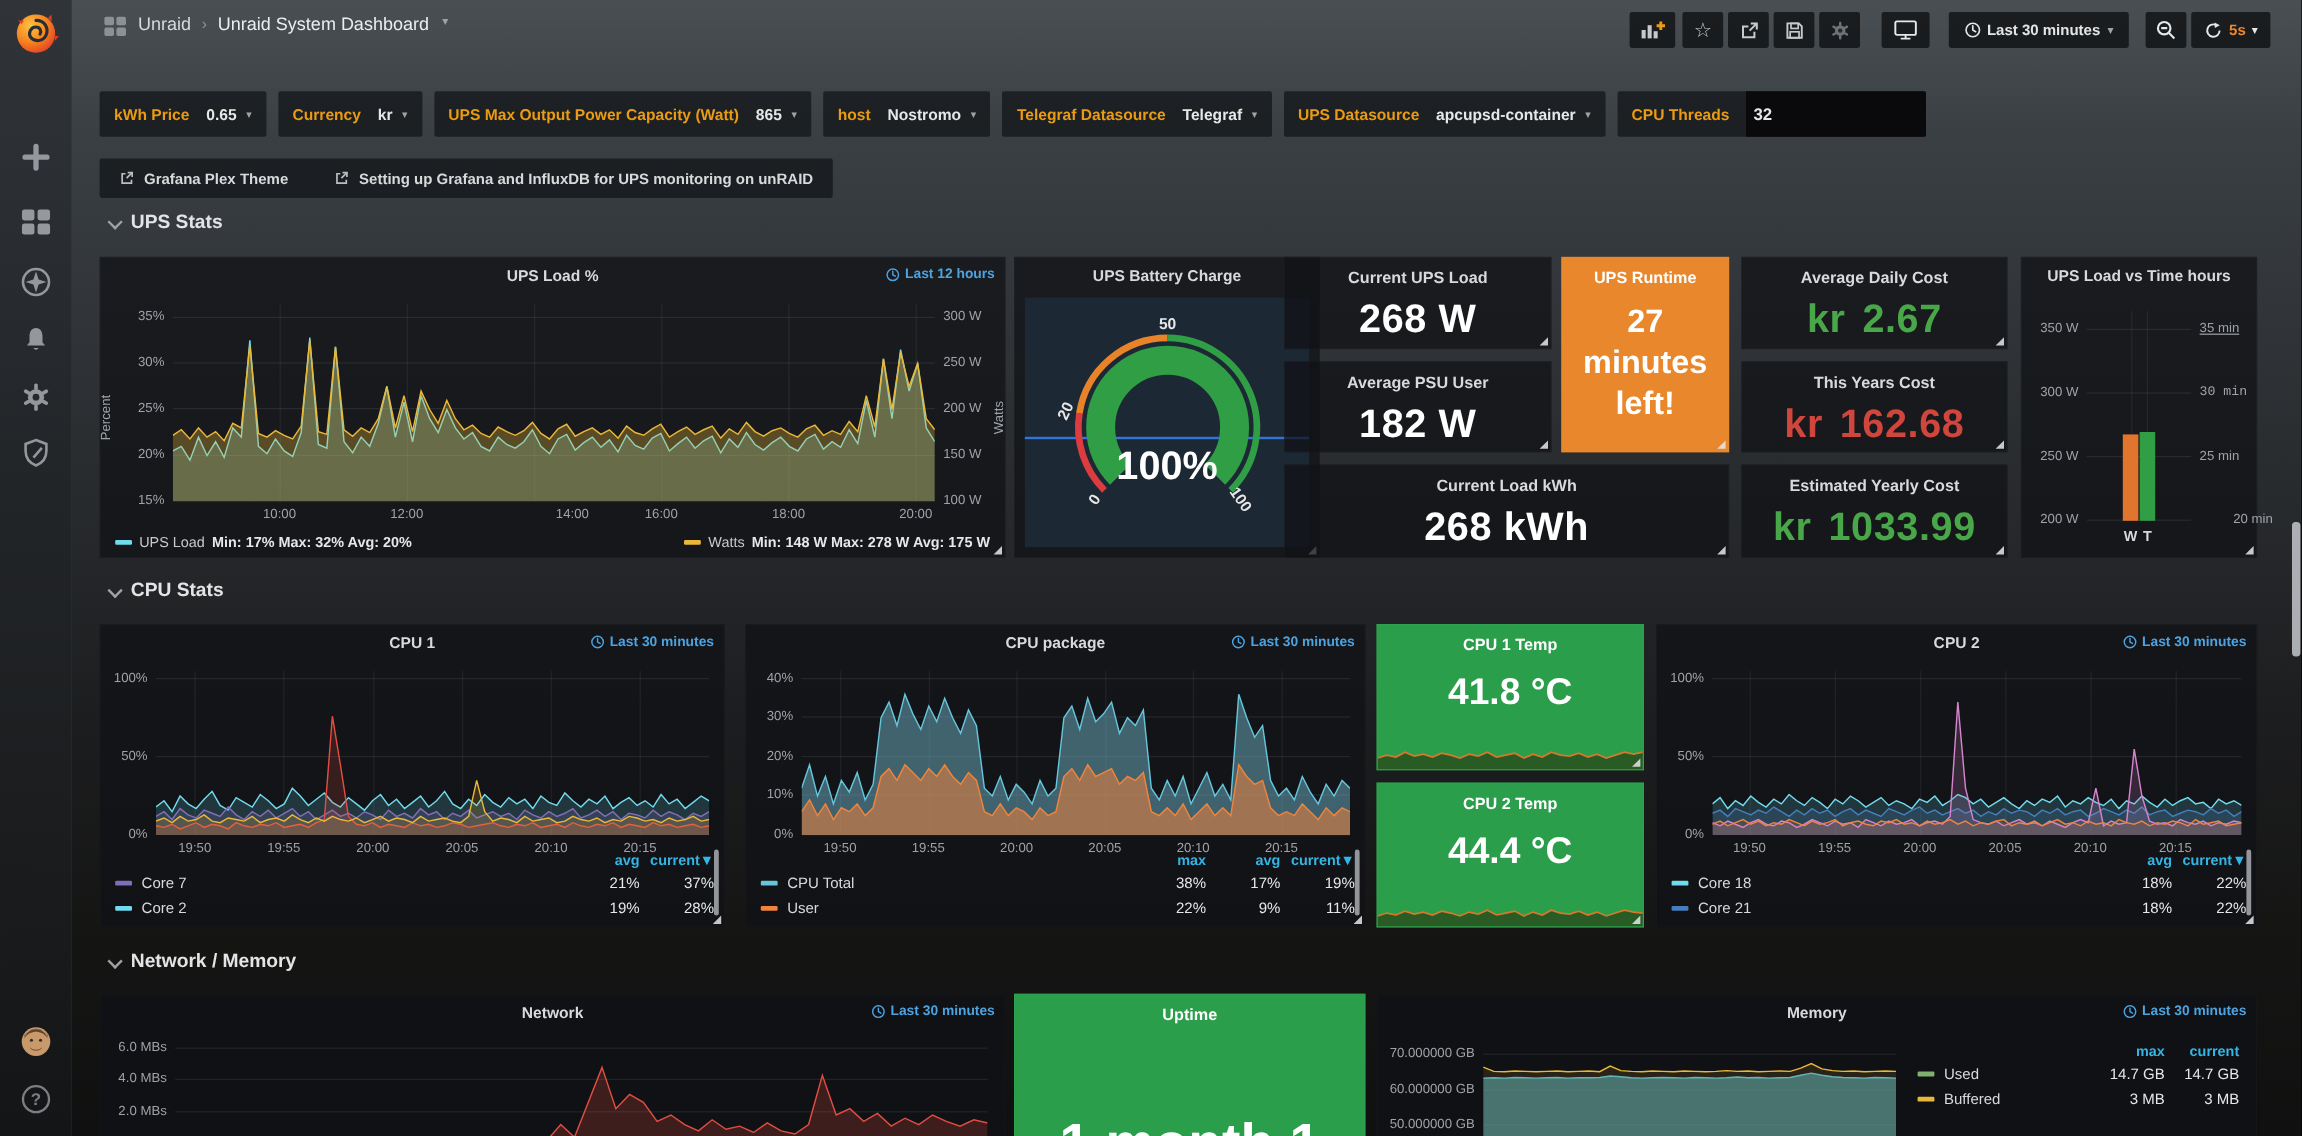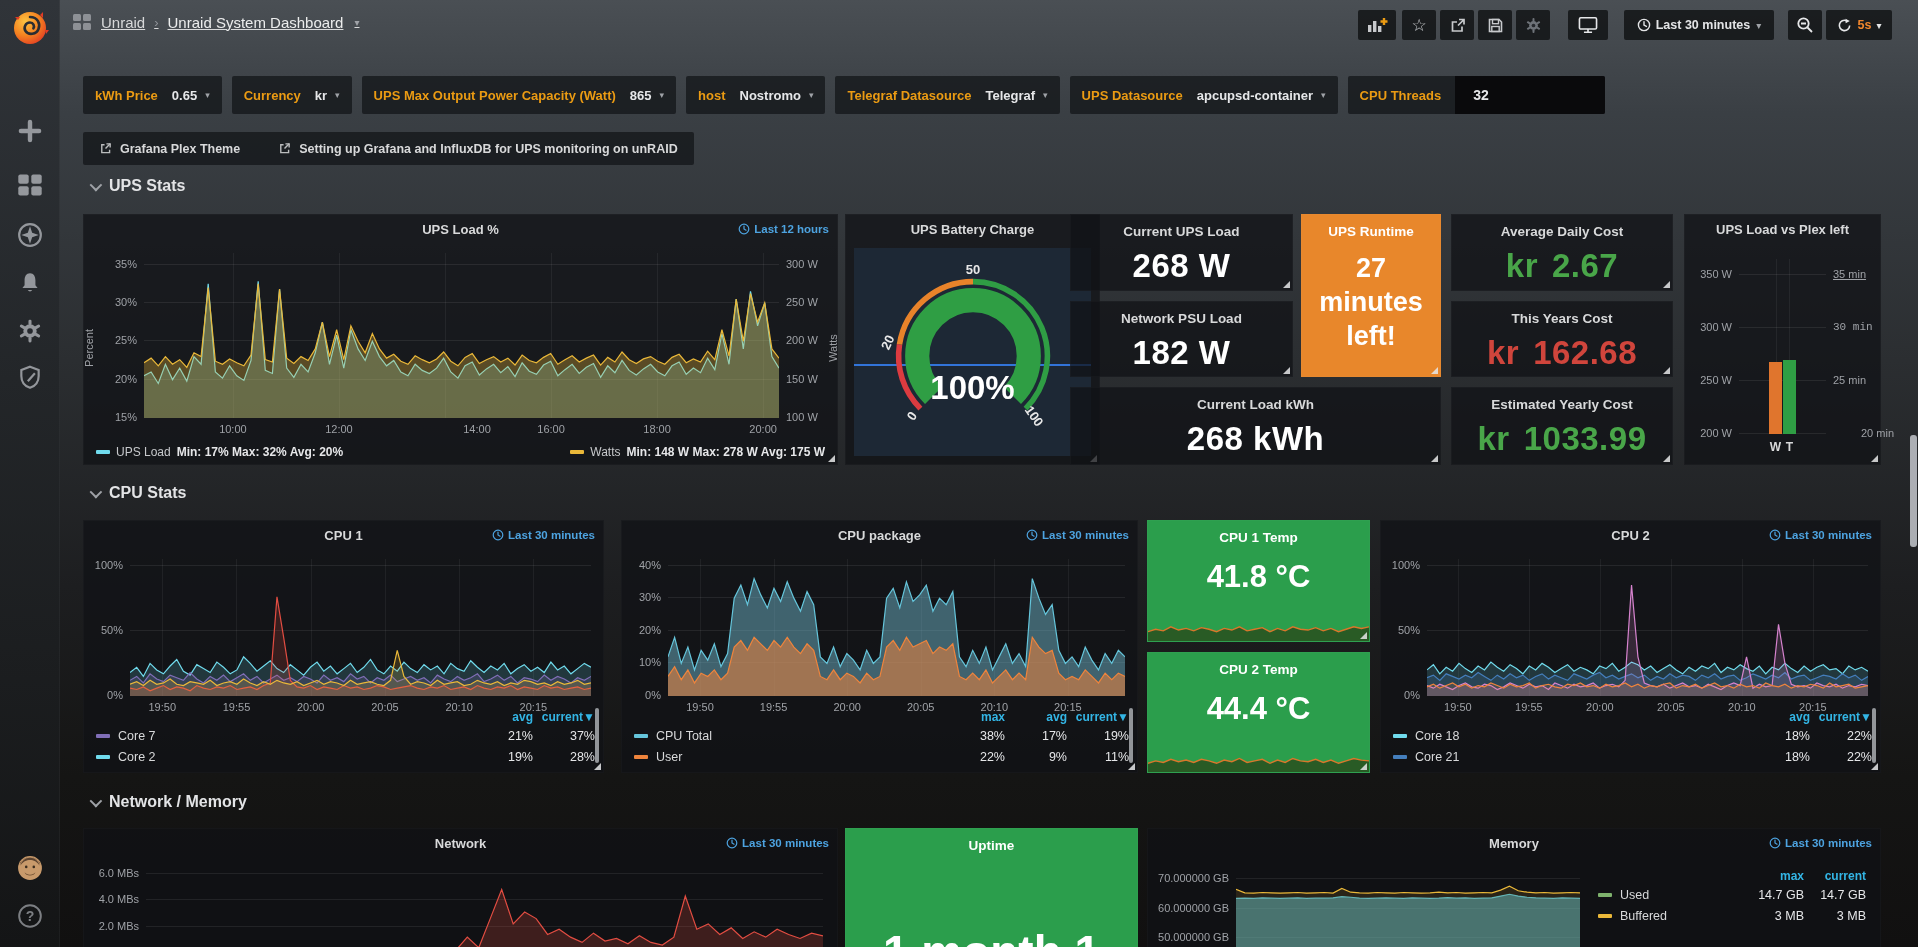--- a/index.html
+++ b/index.html
@@ -11,41 +11,41 @@
 
   
   .sidebar { position:absolute; left:0; top:0; width:60px; height:947px;
              background:linear-gradient(180deg,#303439 0%,#232629 40%,#141516 100%);
              border-right:1px solid rgba(255,255,255,0.04); z-index:5; }
   .side-logo { position:absolute; left:10px; top:8px; width:40px; height:38px; cursor:pointer; }
   .side-ic { position:absolute; left:17px; width:26px; height:26px; opacity:.75; cursor:pointer; }
   .side-ic svg { width:100%; height:100%; }
 
   
-  .crumb { position:absolute; left:72px; top:12px; display:flex; align-items:center; gap:9px; font-size:15px;text-decoration:underline; }
+  .crumb { position:absolute; left:86px; top:12px; display:flex; gap:9px; font-size:15px; }
   .crumb .grid-ic { width:20px; height:20px; opacity:.8; }
   .crumb-root { color:#d8d9da; cursor:pointer; }
   .crumb-sep { color:#8e9297; font-size:13px; }
   .crumb-cur { color:#eceded; cursor:pointer; }
   .caret { color:#9fa2a7; font-size:10px; margin-left:2px; }
   .ibtn { position:absolute; top:10px; height:30px; background:rgba(16,18,20,0.82); border-radius:2px;
           display:flex; align-items:center; justify-content:center; cursor:pointer; color:#c7c9cc; }
   .ibtn svg { display:block; }
   .tp-text { font-size:12.5px; font-weight:bold; color:#e3e4e6; margin:0 4px 0 5px; }
   .rf-int { font-size:12.5px; font-weight:bold; color:#f0862d; margin:0 3px 0 6px; }
 
   
   .vars { position:absolute; left:83px; top:76px; display:flex; gap:10px; }
   .pill { height:38px; background:rgba(17,19,22,0.72); border-radius:2px; display:flex; align-items:center;
           padding:0 12px; gap:14px; }
   .pill-label { color:#eb9b13; font-size:13px; font-weight:bold; white-space:nowrap; }
   .pill-value { color:#e6e7e9; font-size:13px; font-weight:bold; cursor:pointer; white-space:nowrap; }
   .pill .caret { font-size:9px; margin-left:-6px; }
   .var-input { width:150px; height:38px; background:#0a0a0c; border:none; color:#e6e7e9;
-               font-size:14px; font-weight:bold; font-family:inherit; padding:0 18px; border-radius:0 2px 2px 0; }
+               font-size:14px; font-weight:bold; font-family:inherit; padding:0 6px; border-radius:0 2px 2px 0; }
   .pill.has-input { padding-right:0; gap:0; }
   .pill.has-input .pill-label { margin-right:14px; }
 
   
   .links { position:absolute; left:83px; top:132px; height:33px; background:rgba(17,19,22,0.72);
            border-radius:2px; display:flex; align-items:center; padding:0 16px; gap:38px; }
   .dlink { display:flex; align-items:center; gap:8px; font-size:12.5px; font-weight:bold; color:#d8d9da; cursor:pointer; }
   .dlink svg { opacity:.85; }
 
   
@@ -433,21 +433,21 @@
     </div>
     <div class="rz"></div>
   </div>
 
   <div class="panel stat" style="left:1070px;top:214px;width:223px;height:77px">
     <div class="stat-title">Current UPS Load</div>
     <div class="stat-value">268 W</div>
     <div class="rz"></div>
   </div>
   <div class="panel stat" style="left:1070px;top:301px;width:223px;height:76px">
-    <div class="stat-title">Network PSU Load</div>
+    <div class="stat-title">Average PSU User</div>
     <div class="stat-value">182 W</div>
     <div class="rz"></div>
   </div>
   <div class="panel stat orange-p" style="left:1301px;top:214px;width:140px;height:163px">
     <div class="stat-title" style="color:#fff">UPS Runtime</div>
     <div class="runtime-val">27 minutes left!</div>
     <div class="rz"></div>
   </div>
   <div class="panel stat" style="left:1070px;top:387px;width:371px;height:78px">
     <div class="stat-title">Current Load kWh</div>
@@ -465,21 +465,21 @@
     <div class="rz"></div>
   </div>
   <div class="panel stat" style="left:1451px;top:387px;width:222px;height:78px">
     <div class="stat-title">Estimated Yearly Cost</div>
     <div class="stat-value green-t"><span class="money-prefix">kr</span><span>1033.99</span></div>
     <div class="rz"></div>
   </div>
 
   <div class="panel" style="left:1684px;top:214px;width:197px;height:251px">
     <div class="p-head">
-        <div class="p-title">UPS Load vs Plex left</div>
+        <div class="p-title">UPS Load vs Time hours</div>
       </div>
     <div class="p-body">
         <div class="plot" style="inset: 16px 54px 30px;">
           <div class="grid-h" style="bottom: 0%;"></div>
           <div class="ytick l" style="top: calc(100% - 7px);">200 W</div>
           <div class="ytick r" style="top: calc(100% - 7px); margin-left: 28px;">20 min</div>
           <div class="grid-h" style="bottom: 30.303%;"></div>
           <div class="ytick l" style="top: calc(69.697% - 7px);">250 W</div>
           <div class="ytick r" style="top: calc(69.697% - 7px);">25 min</div>
           <div class="grid-h" style="bottom: 60.6061%;"></div>

